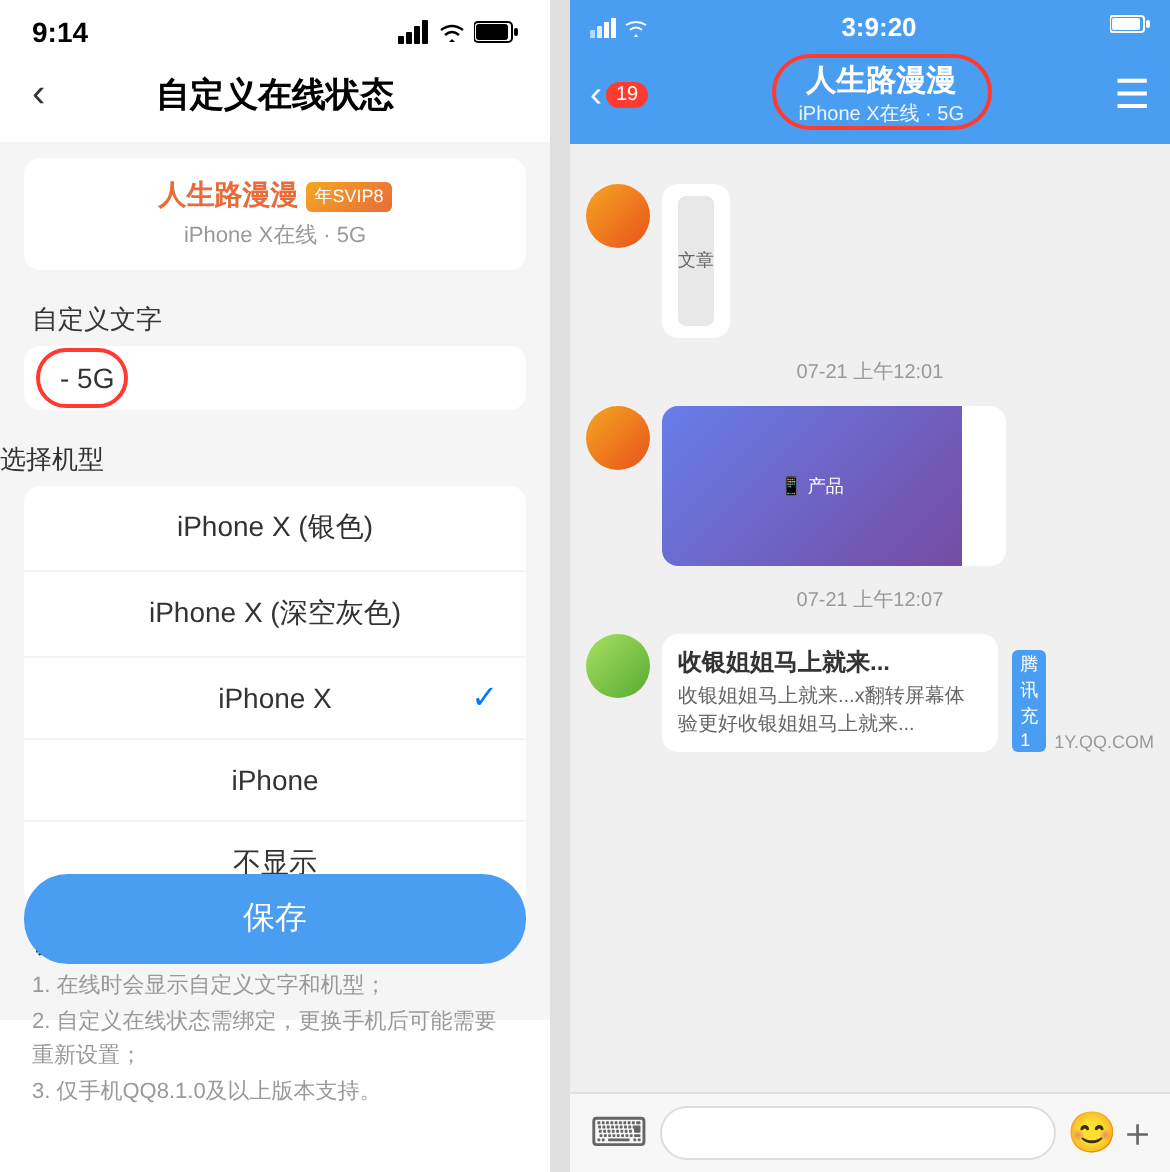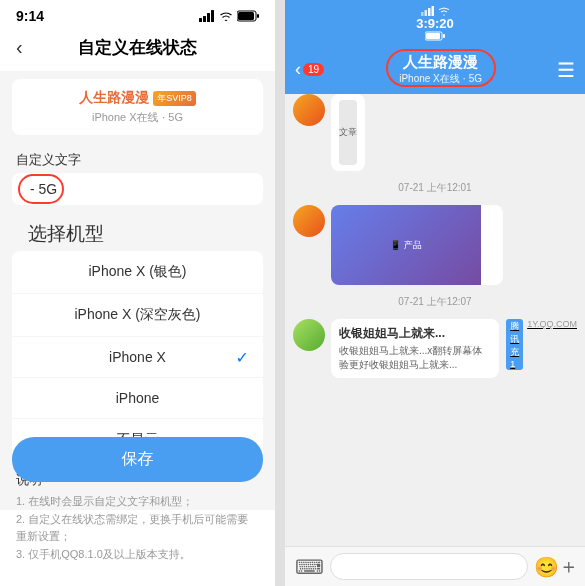--- a/index.html
+++ b/index.html
@@ -121,22 +121,22 @@
       border-radius: 15px;
       pointer-events: none;
     }
     .custom-text-value {
       font-size: 14px;
       color: #333;
       padding-left: 4px;
     }
 
     .section-label2 {
-      padding: 4px 28px 4px;
-      font-size: 19px;
+      padding: 4px 0 4px;
+      font-size: 13px;
       color: #333;
       font-weight: 500;
     }
 
     .phone-list {
       display: flex;
       flex-direction: column;
       gap: 1px;
       margin: 0 12px;
     }
@@ -210,21 +210,20 @@
       flex-direction: column;
       overflow: hidden;
     }
 
     .status-bar-right {
       background: #4a9ef1;
       padding: 6px 10px 4px;
       display: flex;
       align-items: center;
       justify-content: space-between;
-      flex-direction: column;
     }
     .signal-right {
       font-size: 10px;
       color: #fff;
       display: flex;
       align-items: center;
       gap: 3px;
     }
     .time-right {
       font-size: 13px;
@@ -283,21 +282,21 @@
       pointer-events: none;
     }
     .menu-btn-right {
       color: #fff;
       font-size: 20px;
     }
 
     .chat-messages {
       flex: 1;
       overflow-y: auto;
-      padding: 0 8px;
+      padding: 20px 8px;
       display: flex;
       flex-direction: column;
       gap: 6px;
     }
 
     .timestamp-center {
       text-align: center;
       font-size: 10px;
       color: #999;
       margin: 4px 0;
@@ -553,21 +552,21 @@
 
     <div class="msg-row">
       <div class="avatar-circle">
         <div style="width:100%;height:100%;background:linear-gradient(135deg,#a8e063,#56ab2f);"></div>
       </div>
       <div style="display:flex;flex-direction:row;gap:3px;">
         <div class="bubble">
           <div style="font-size:12px;font-weight:600;color:#333;margin-bottom:2px;">收银姐姐马上就来...</div>
           <div style="font-size:10px;color:#666;">收银姐姐马上就来...x翻转屏幕体验更好收银姐姐马上就来...</div>
         </div>
-        <div style="display:flex;align-items:flex-start;gap:4px;padding-left:4px;text-decoration:underline;">
+        <div style="display:flex;align-items:flex-end;gap:4px;padding-left:4px;">
           <span class="charge-badge">腾讯充1</span>
           <span style="font-size:9px;color:#999;">1Y.QQ.COM</span>
         </div>
       </div>
     </div>
   </div>
 
   <div class="bottom-bar-right">
     <span class="bottom-icon">⌨</span>
     <input class="msg-input-box" placeholder="" readonly="" style="">

